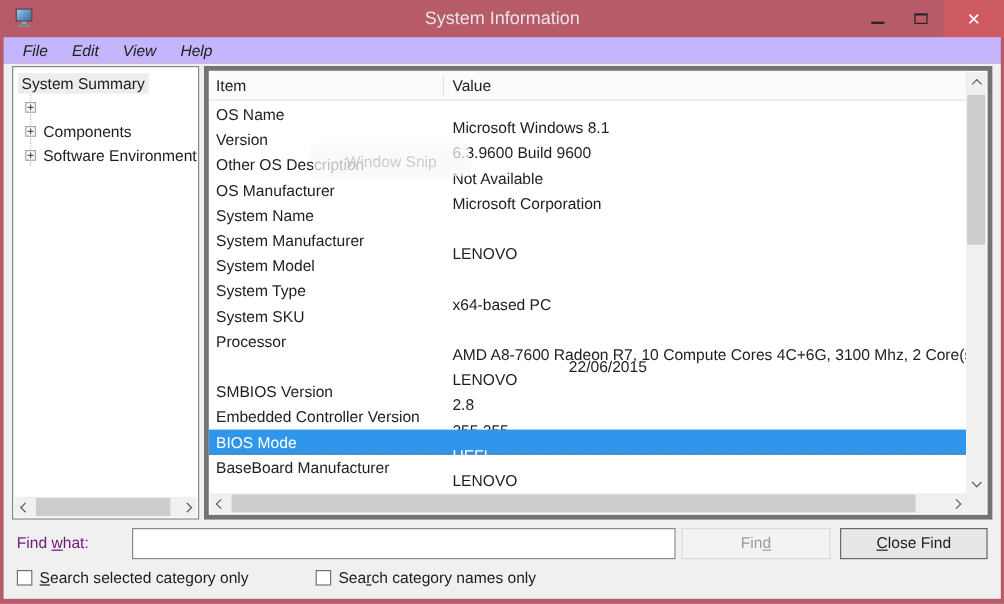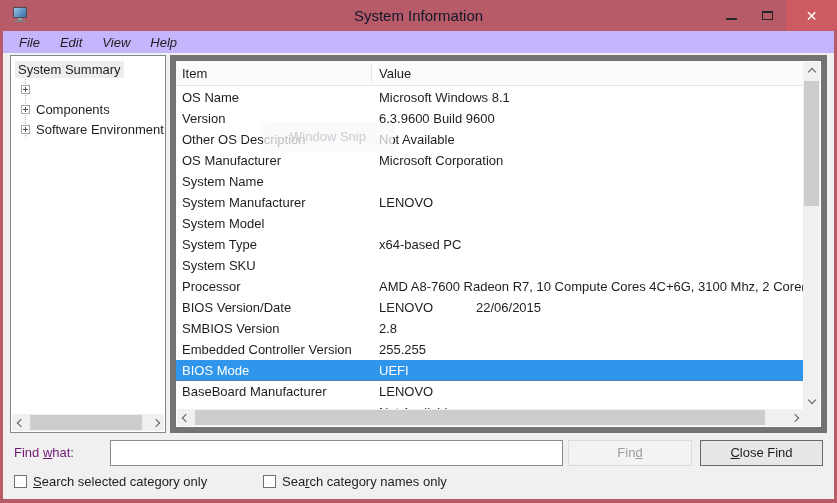--- a/index.html
+++ b/index.html
@@ -5,21 +5,21 @@
   * { margin:0; padding:0; box-sizing:border-box; font-family:"Liberation Sans", sans-serif; }
   body { background:#555; }
   .window { position:relative; width:837px; height:503px; background:#B85B68; overflow:hidden; }
 
   
   .titlebar { position:absolute; left:0; top:0; width:837px; height:31px; }
   .app-icon { position:absolute; left:12px; top:6px; width:17px; height:17px; }
   .app-icon .screen { position:absolute; left:1px; top:1px; width:14px; height:11px; background:linear-gradient(135deg,#9fc7e8 0%,#5b90c0 60%,#3f6e9d 100%); border:1px solid #4c4c55; }
   .app-icon .stand { position:absolute; left:6px; top:12px; width:4px; height:3px; background:#9aa0a6; }
   .app-icon .base { position:absolute; left:3px; top:14px; width:10px; height:2px; background:#c3c7cb; border:1px solid #7d8287; }
-  .title-text { position:absolute; left:0; right:0; top:0; height:31px; line-height:31px; text-align:center; font-size:15px; color:#0f172a; }
+  .title-text { position:absolute; left:0; right:0; top:0; height:31px; line-height:31px; text-align:center; font-size:15px; color:#e5e5e5; }
   .win-controls { position:absolute; right:0; top:0; height:31px; display:flex; }
   .wc-btn { width:40px; height:31px; display:flex; align-items:center; justify-content:center; }
   .wc-min { width:34px; } .wc-max { width:38px; }
   .glyph-min { width:11px; height:2px; background:#262626; margin-top:6px; }
   .glyph-max { width:11px; height:9px; border:1px solid #262626; border-top-width:2px; }
   .wc-close { width:51px; background:#CD5A60; }
   .glyph-close { color:#fff; font-size:14px; line-height:1; }
 
   
   .menubar { position:absolute; left:3px; right:3px; top:31px; height:22px; background:#c4b5fd; display:flex; align-items:center; padding-left:6px;font-style:italic; }
@@ -50,29 +50,29 @@
   .chev-right { border-right-width:1px; border-top-width:1px; transform:rotate(45deg); }
   .chev-up    { border-left-width:1px; border-top-width:1px; transform:rotate(45deg); margin-top:2px; }
   .chev-down  { border-right-width:1px; border-bottom-width:1px; transform:rotate(45deg); margin-bottom:2px; }
 
   .tree-hscroll { left:1px; right:1px; bottom:1px; height:17px; }
   .tree-hscroll .sb-thumb { left:18px; width:112px; top:1px; bottom:1px; }
   .tree-hscroll .arr-l { left:0; top:0; }
   .tree-hscroll .arr-r { right:0; top:0; }
 
   
-  .table-panel { position:absolute; left:167px; top:2px; width:657px; height:378px; background:#fff; border:6px solid #737373; overflow:hidden; }
+  .table-panel { position:absolute; left:167px; top:2px; width:657px; height:378px; background:#fff; border:4px solid #737373; overflow:hidden; }
   .thead { position:absolute; left:0; top:0; right:17px; height:25px; background:#FBFBFB; border-bottom:1px solid #E5E5E5; }
   .th-item { position:absolute; left:6px; top:0; height:25px; line-height:25px; font-size:13px; color:#1e1e1e; }
   .th-value { position:absolute; left:203px; top:0; height:25px; line-height:25px; font-size:13px; color:#1e1e1e; }
   .th-divider { position:absolute; left:195px; top:3px; bottom:3px; width:1px; background:#E5E5E5; }
   .tbody { position:absolute; left:0; top:26px; right:17px; bottom:17px; overflow:hidden; }
   .trow { position:relative; height:21px; font-size:13px; color:#1e1e1e; white-space:nowrap; }
   .c-item { position:absolute; left:6px; top:0; line-height:21px; }
-  .c-val  { position:absolute; left:203px; top:0; line-height:21px; }
+  .c-val  { position:absolute; left:203px; top:11px; line-height:21px; }
   .c-val2 { position:absolute; left:300px; top:0; line-height:21px; }
   .trow.sel { background:#2F96EC; color:#fff; border-bottom:1px dotted #6d6d6d; }
 
   .v-scroll { top:1px; right:1px; bottom:18px; width:17px; }
   .v-scroll .sb-thumb { top:19px; height:125px; left:1px; right:1px; }
   .v-scroll .arr-u { top:0; left:0; }
   .v-scroll .arr-d { bottom:0; left:0; }
   .h-scroll { left:1px; right:18px; bottom:1px; height:17px; }
   .h-scroll .sb-thumb { left:18px; width:570px; top:1px; bottom:1px; }
   .h-scroll .arr-l { left:0; top:0; }
@@ -201,21 +201,20 @@
           </div>
           <div class="trow">
             <div class="c-item">System SKU</div>
             <div class="c-val"></div>
           </div>
           <div class="trow">
             <div class="c-item">Processor</div>
             <div class="c-val">AMD A8-7600 Radeon R7, 10 Compute Cores 4C+6G, 3100 Mhz, 2 Core(s)</div>
           </div>
           <div class="trow">
-            <div class="c-item">BIOS Version/Date</div>
             <div class="c-val">LENOVO</div>
             <div class="c-val2">22/06/2015</div>
           </div>
           <div class="trow">
             <div class="c-item">SMBIOS Version</div>
             <div class="c-val">2.8</div>
           </div>
           <div class="trow">
             <div class="c-item">Embedded Controller Version</div>
             <div class="c-val">255.255</div>

